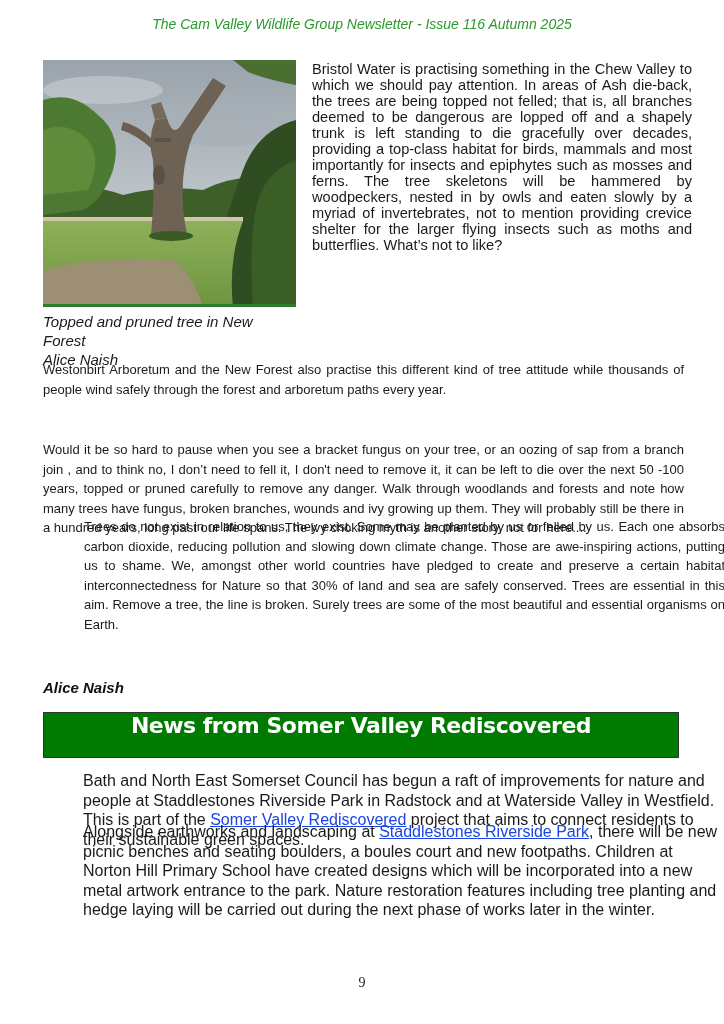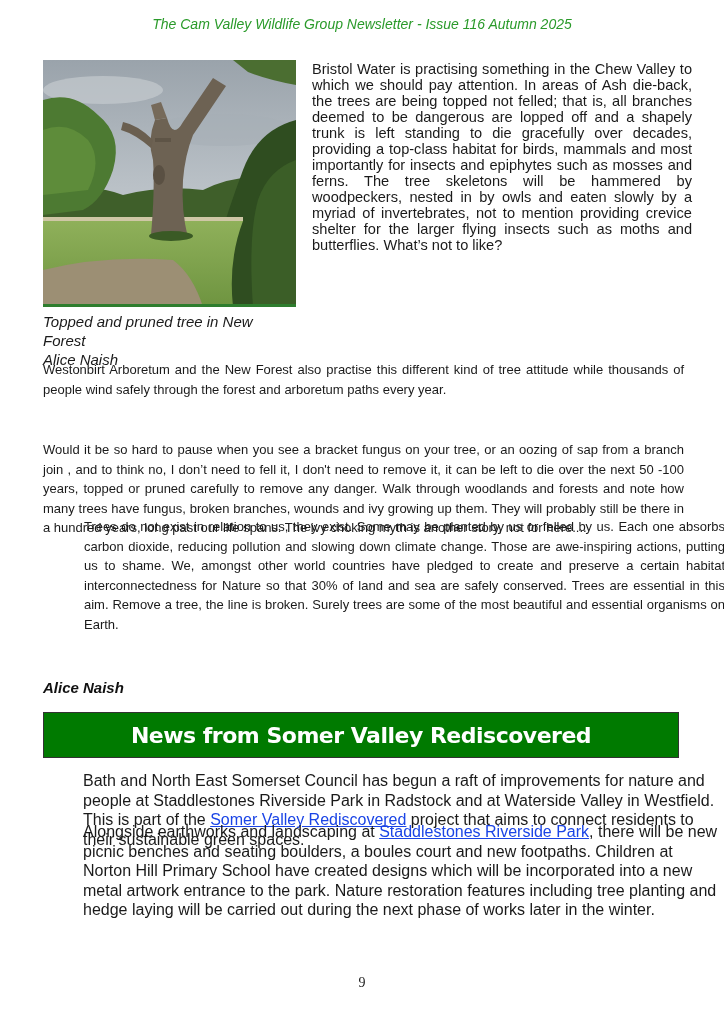--- a/index.html
+++ b/index.html
@@ -37,21 +37,21 @@
     .p3 { top: 517px; margin-left: 41px; }
 
     .signature {
       position: absolute; left: 43px; top: 679px;
       font-weight: bold; font-style: italic; font-size: 15px; color: #111;
     }
 
     .banner {
       position: absolute; left: 43px; top: 712px; width: 636px; height: 46px;
       background: #007a00; border: 1.5px solid #333;
-      display: flex; align-items: center; justify-content: center;
+      display: flex; align-items: flex-start; justify-content: center;
     }
     .banner-title {
       color: #ffffff; font-weight: bold; font-size: 22px;
       font-family: "DejaVu Sans", sans-serif; letter-spacing: -0.5px;
     }
 
     .news {
       position: absolute; left: 43px; width: 641px;
       font-size: 16px; line-height: 19.6px; color: #1a1a1a; text-align: left; margin-left: 40px;
     }

